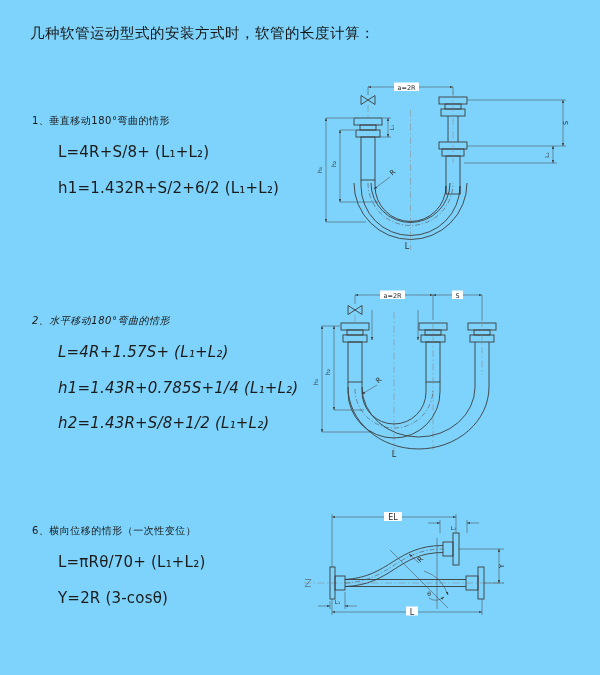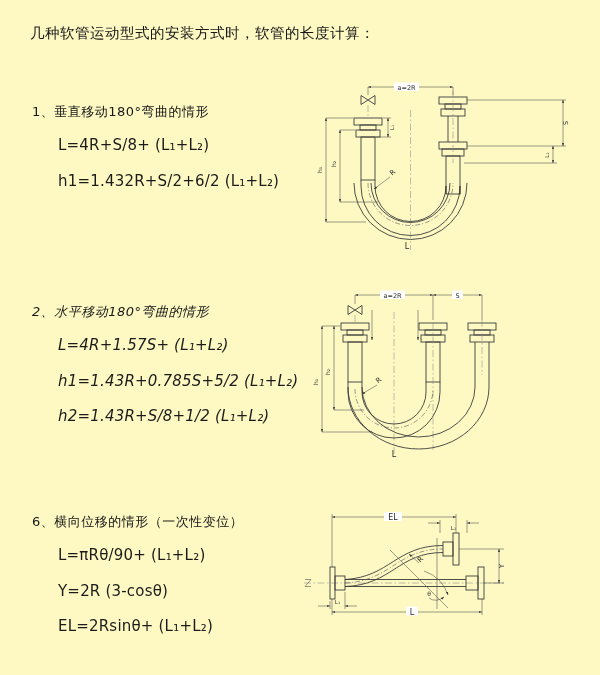--- a/index.html
+++ b/index.html
@@ -1,21 +1,21 @@
 <!DOCTYPE html>
 <html><head>
 <meta charset="utf-8">
 <style>
   html,body{margin:0;padding:0;background:#ffffff;}
-  .page{position:relative;width:600px;height:675px;background:#fef9c3;overflow:hidden;
+  .page{position:relative;width:600px;height:675px;background:#7dd3fc;overflow:hidden;
         font-family:"DejaVu Sans",sans-serif;color:#1f1f1f;}
   .title{position:absolute;left:30px;top:24px;font-size:14.5px;letter-spacing:.5px;color:#171717;}
   .section{position:absolute;left:32px;width:290px;}
   .sec1{top:102px;} .sec2{top:302px;font-style:italic;} .sec3{top:512px;}
-  .heading{font-size:13px;margin:1px 0 15px 0;color:#171717;letter-spacing:.5px;}
+  .heading{font-size:10px;margin:12px 0 15px 0;color:#171717;letter-spacing:.5px;}
   .formula{font-size:15px;margin:0 0 17.5px 26px;color:#1b1b1b;letter-spacing:.2px;white-space:nowrap;}
   .diagram{position:absolute;}
   #d1{left:310px;top:68px;width:288px;height:192px;}
   #d2{left:310px;top:280px;width:288px;height:182px;}
   #d3{left:296px;top:501px;width:302px;height:152px;}
   svg .ln{stroke:#3c3c3c;fill:none;stroke-width:.9;}
   svg .tn{stroke:#4a4a4a;fill:none;stroke-width:.55;}
   svg .cl{stroke:#8a8a8a;fill:none;stroke-width:.55;stroke-dasharray:7 2.5 1.5 2.5;}
   svg .dsh{stroke:#555;fill:none;stroke-width:.6;stroke-dasharray:5 2 1.2 2;}
   svg text{font-family:"DejaVu Sans",sans-serif;fill:#2e2e2e;}
@@ -30,29 +30,28 @@
 
   <div class="section sec1">
     <p class="heading">1、垂直移动180°弯曲的情形</p>
     <p class="formula">L=4R+S/8+ (L₁+L₂)</p>
     <p class="formula">h1=1.432R+S/2+6/2 (L₁+L₂)</p>
   </div>
 
   <div class="section sec2">
     <p class="heading">2、水平移动180°弯曲的情形</p>
     <p class="formula">L=4R+1.57S+ (L₁+L₂)</p>
-    <p class="formula">h1=1.43R+0.785S+5/2 (L₁+L₂)</p>
+    <p class="formula">h1=1.43R+0.785S+1/4 (L₁+L₂)</p>
     <p class="formula">h2=1.43R+S/8+1/2 (L₁+L₂)</p>
   </div>
 
   <div class="section sec3">
     <p class="heading">6、横向位移的情形（一次性变位）</p>
-    <p class="formula">L=πRθ/90+ (L₁+L₂)</p>
+    <p class="formula">L=πRθ/70+ (L₁+L₂)</p>
     <p class="formula">Y=2R (3-cosθ)</p>
-    <p class="formula">EL=2Rsinθ+ (L₁+L₂)</p>
   </div>
 
   <svg id="d1" class="diagram" viewBox="0 0 288 192">
     <defs>
       <pattern id="hb1" width="3.6" height="3.6" patternUnits="userSpaceOnUse">
         <path d="M0,0 L3.6,3.6 M3.6,0 L0,3.6" stroke="#6a6a6a" stroke-width=".45"></path>
       </pattern>
       <marker id="ar1" viewBox="0 0 10 10" refX="9" refY="5" markerWidth="6.5" markerHeight="6.5" orient="auto-start-reverse">
         <path d="M0,1.8 L10,5 L0,8.2 z" fill="#3c3c3c"></path>
       </marker>

